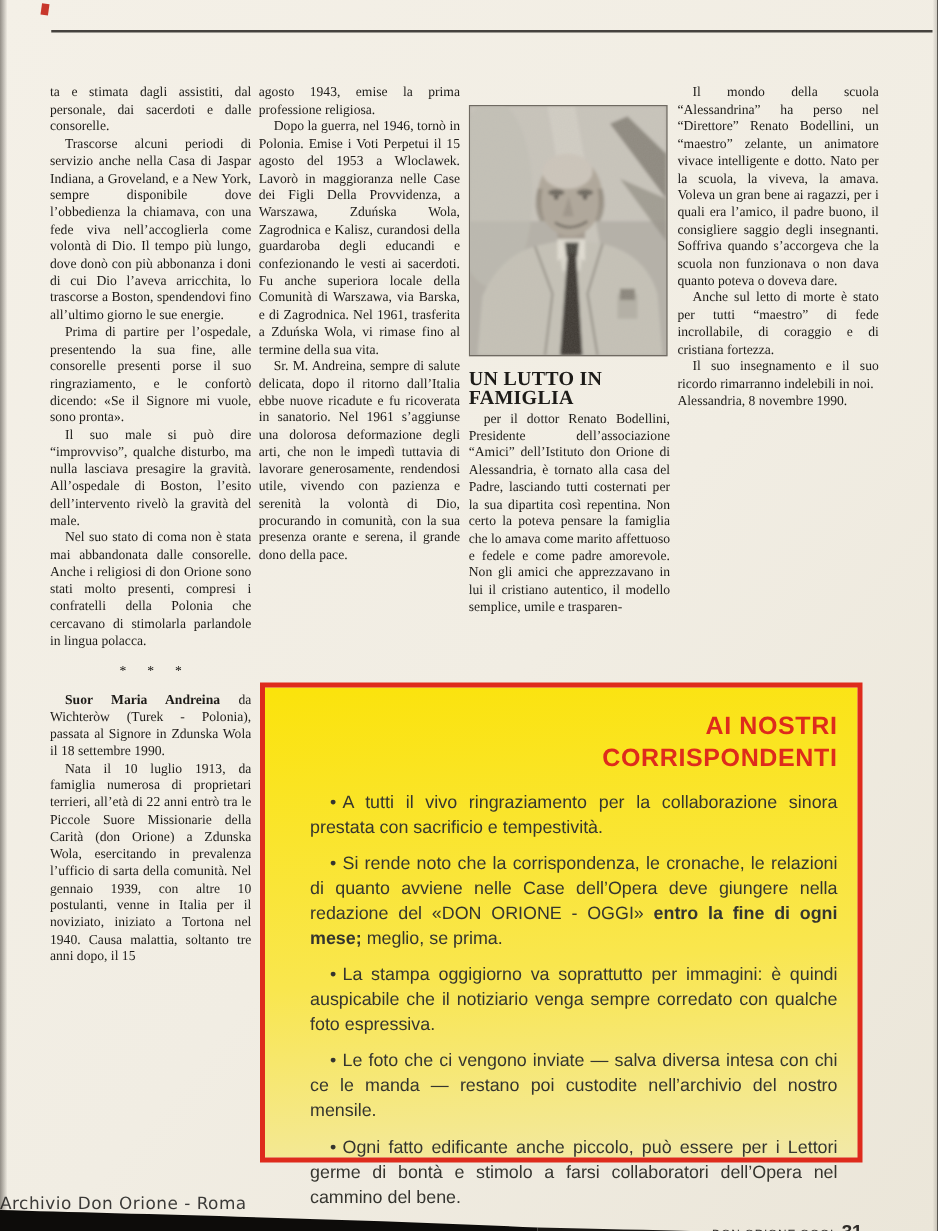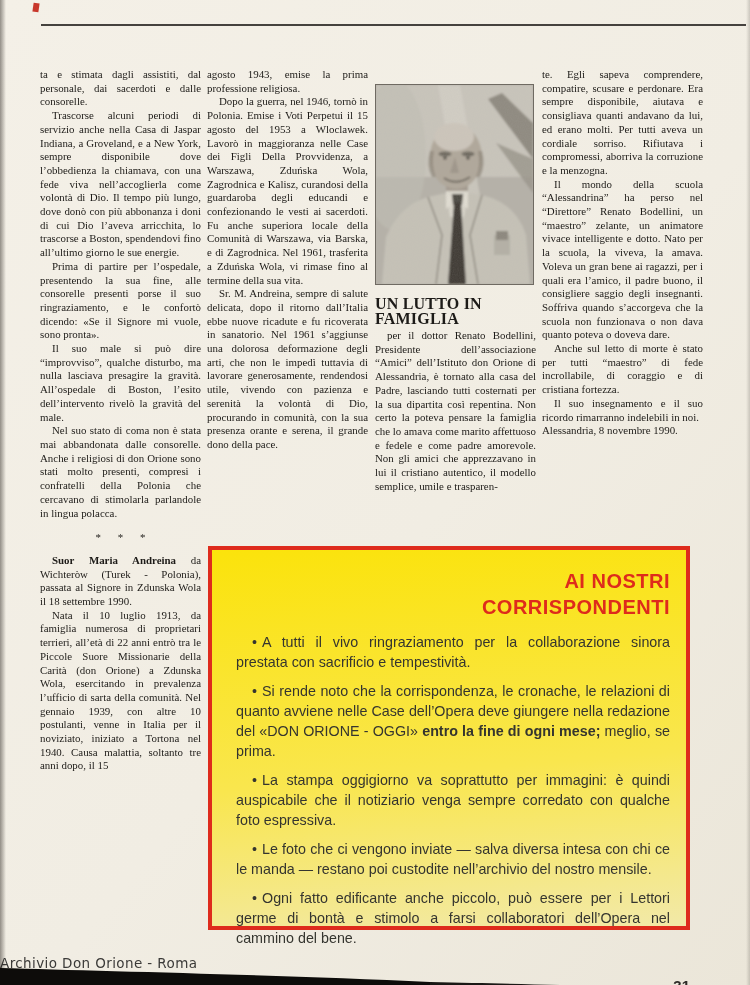--- a/index.html
+++ b/index.html
@@ -41,21 +41,21 @@
   
   .notice{position:absolute;left:208px;top:546px;width:482px;height:384px;box-sizing:border-box;
     border:4px solid #de2b1c;
     background:linear-gradient(175deg,#fbe30b 0%,#f9e64e 58%,#f2e9a8 100%);
     padding:12px 16px 0 20px;font-family:"Liberation Sans", sans-serif;}
   .notice-title{margin:6px 0 12px 0;text-align:right;color:#de2b1c;
     font-size:20px;line-height:26px;font-weight:bold;letter-spacing:.5px;}
   .notice-title span{display:block;}
   .notice ul{list-style:none;margin:0;padding:0;color:#35352f;
     font-size:14.3px;line-height:20px;text-align:justify;}
-  .notice li{margin:0 0 9px 4px;text-indent:16px;}
+  .notice li{margin:0 0 9px 16px;text-indent:16px;}
   .notice .glyph{margin-right:5px;}
   .notice strong{font-weight:bold;}
 
   
   .footer{position:absolute;top:977px;right:60px;font-family:"Liberation Sans", sans-serif;
     font-size:9.5px;letter-spacing:.6px;color:#2e2b28;}
   .footer strong{font-size:15px;font-weight:bold;margin-left:6px;letter-spacing:0;}
   .stamp{position:absolute;left:0;top:955px;width:750px;text-align:left;
     font-family:"DejaVu Sans", sans-serif;font-size:13.5px;color:#3b3a38;letter-spacing:.4px;}
 </style>
@@ -126,21 +126,20 @@
           <rect x="120" y="146" width="12" height="9" fill="#8b867c"></rect>
         </g>
         <rect x="0" y="0" width="157" height="199" filter="url(#pgrain)"></rect>
       </svg>
     </figure>
     <h3 class="article-heading">UN LUTTO IN FAMIGLIA</h3>
     <p>per il dottor Renato Bodellini, Presidente dell’associazione “Amici” dell’Istituto don Orione di Alessandria, è tornato alla casa del Padre, lasciando tutti costernati per la sua dipartita così repentina. Non certo la poteva pensare la famiglia che lo amava come marito affettuoso e fedele e come padre amorevole. Non gli amici che apprezzavano in lui il cristiano autentico, il modello semplice, umile e trasparen-</p>
   </div>
 
   <div class="col col-4">
-    <p class="cont">te. Egli sapeva comprendere, compatire, scusare e perdonare. Era sempre disponibile, aiutava e consigliava quanti andavano da lui, ed erano molti. Per tutti aveva un cordiale sorriso. Rifiutava i compromessi, aborriva la corruzione e la menzogna.</p>
     <p>Il mondo della scuola “Alessandrina” ha perso nel “Direttore” Renato Bodellini, un “maestro” zelante, un animatore vivace intelligente e dotto. Nato per la scuola, la viveva, la amava. Voleva un gran bene ai ragazzi, per i quali era l’amico, il padre buono, il consigliere saggio degli insegnanti. Soffriva quando s’accorgeva che la scuola non funzionava o non dava quanto poteva o doveva dare.</p>
     <p>Anche sul letto di morte è stato per tutti “maestro” di fede incrollabile, di coraggio e di cristiana fortezza.</p>
     <p>Il suo insegnamento e il suo ricordo rimarranno indelebili in noi.</p>
     <p class="cont dateline">Alessandria, 8 novembre 1990.</p>
   </div>
 
   <div class="notice">
     <h2 class="notice-title">
       <span>AI NOSTRI</span>
       <span>CORRISPONDENTI</span>

